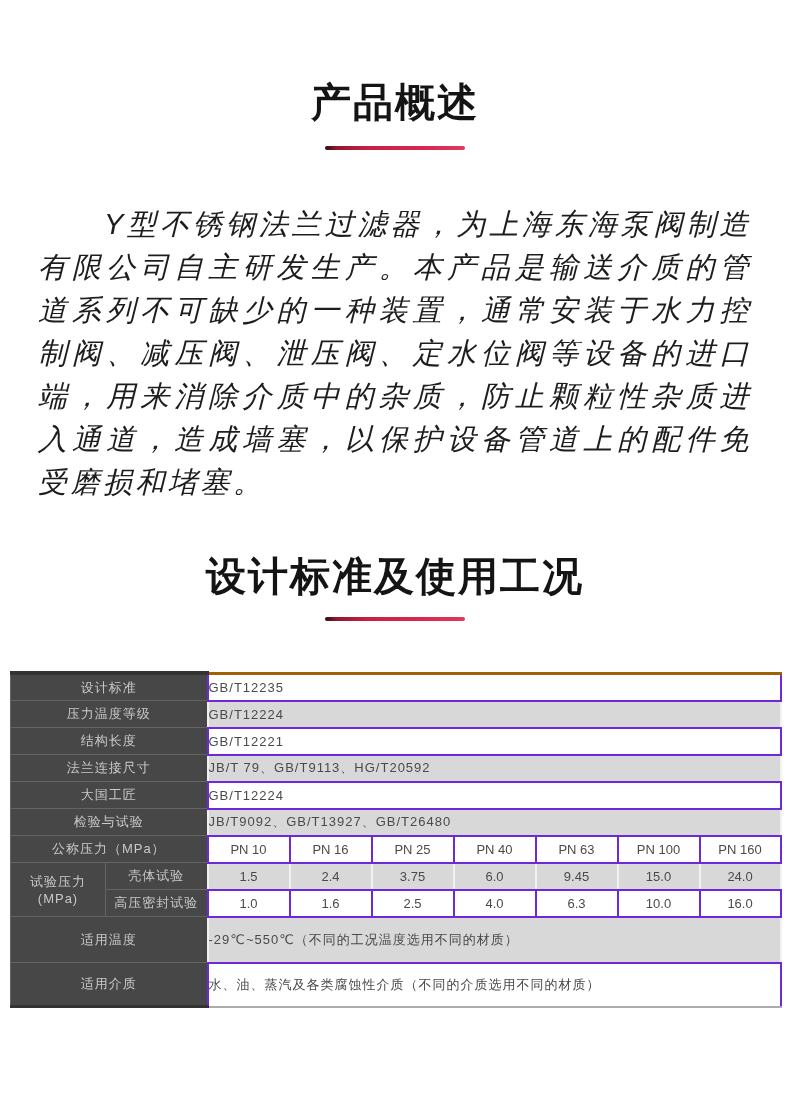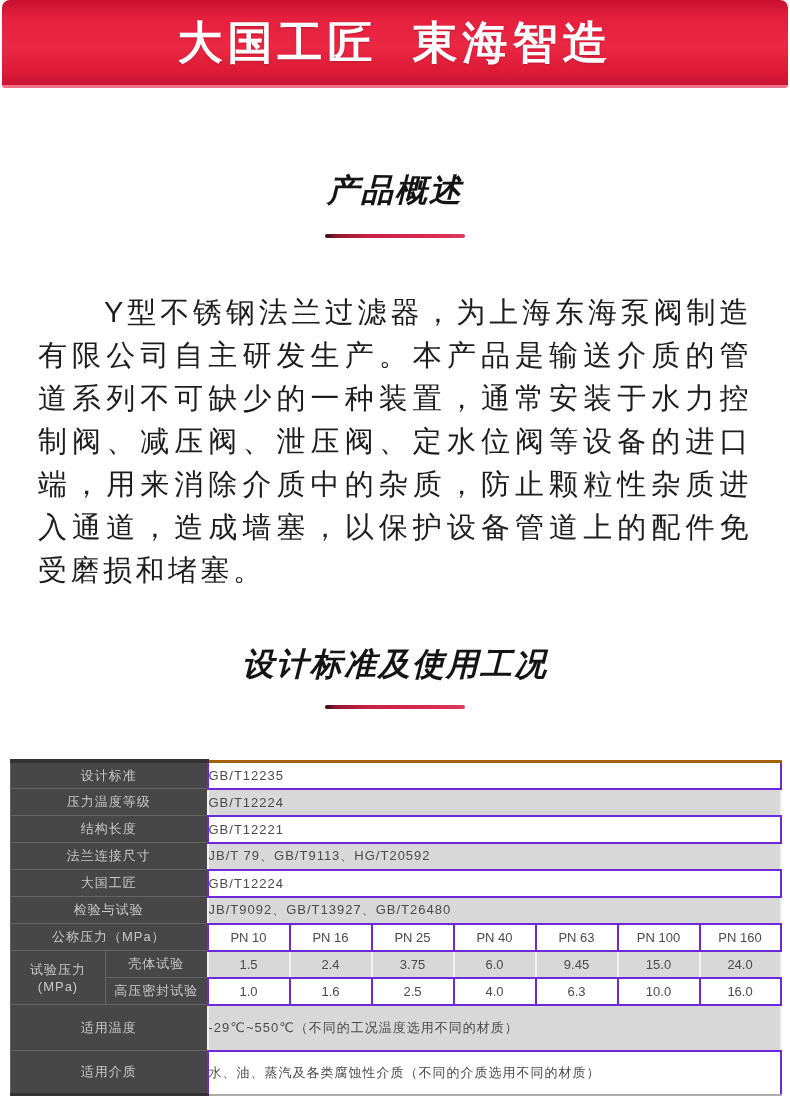--- a/index.html
+++ b/index.html
@@ -16,38 +16,39 @@
     border-radius:8px 8px 3px 3px;
     display:flex;align-items:center;justify-content:center;
   }
   .banner-title{
     color:#ffffff;font-size:45px;font-weight:bold;letter-spacing:5px;
     text-shadow:0 1px 2px rgba(120,0,15,.35);
     white-space:pre;
   }
   
   .sec-title{
-    text-align:center;font-size:32px;font-weight:bold;color:#141414;
-    letter-spacing:2px;line-height:48px;font-style:italic;
+    text-align:center;font-size:40px;font-weight:bold;color:#141414;
+    letter-spacing:2px;line-height:48px;
   }
   .sec-title.first{margin-top:78px;}
   .sec-title.second{margin-top:48px;}
   .sec-underline{
     width:140px;height:4px;margin:20px auto 0;
     background:linear-gradient(90deg,#2d0d13 0%,#8f1830 8%,#c72045 30%,#d92750 70%,#de3a5e 100%);
     border-radius:2px;
   }
   .sec-underline.second{margin-top:17px;}
   
   .intro{
     margin:53px 38px 0;
     font-size:29px;line-height:43px;color:#1d1d1d;
     letter-spacing:3.5px;
     text-align:justify;text-justify:inter-character;
     text-indent:66px;
+    font-style:italic;
   }
   
   .spec-wrap{margin:50px 10px 0;}
   table.spec{
     width:770px;table-layout:fixed;border-collapse:collapse;
     font-size:13px;color:#4a4a4a;
   }
   table.spec td{height:25px;padding:0;vertical-align:middle;}
   td.lbl{
     background:#474747;color:#c9c9c9;text-align:center;
@@ -64,23 +65,20 @@
   tr.first td.lbl{border-top:4px solid #333333;}
   tr.first td.data{border-top:3px solid #a16207;}
   tr.last td.lbl{border-bottom:3px solid #333333;}
   tr.last td.data{border-bottom:2px solid #ababab;}
 </style>
 </head>
 <body>
 
 <div class="page">
 
-  <div class="banner">
-    <span class="banner-title">大国工匠  東海智造</span>
-  </div>
 
   <div class="sec-title first">产品概述</div>
   <div class="sec-underline"></div>
   <p class="intro">Y型不锈钢法兰过滤器，为上海东海泵阀制造有限公司自主研发生产。本产品是输送介质的管道系列不可缺少的一种装置，通常安装于水力控制阀、减压阀、泄压阀、定水位阀等设备的进口端，用来消除介质中的杂质，防止颗粒性杂质进入通道，造成墙塞，以保护设备管道上的配件免受磨损和堵塞。</p>
 
   <div class="sec-title second">设计标准及使用工况</div>
   <div class="sec-underline second"></div>
 
   <div class="spec-wrap">
     <table class="spec">

